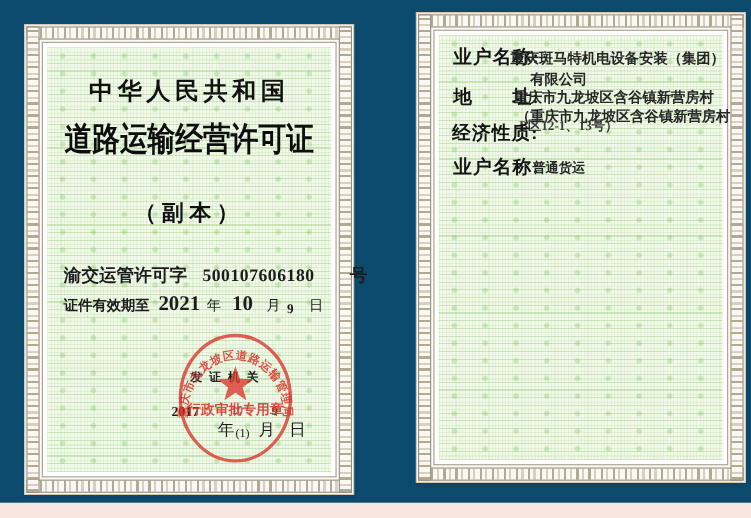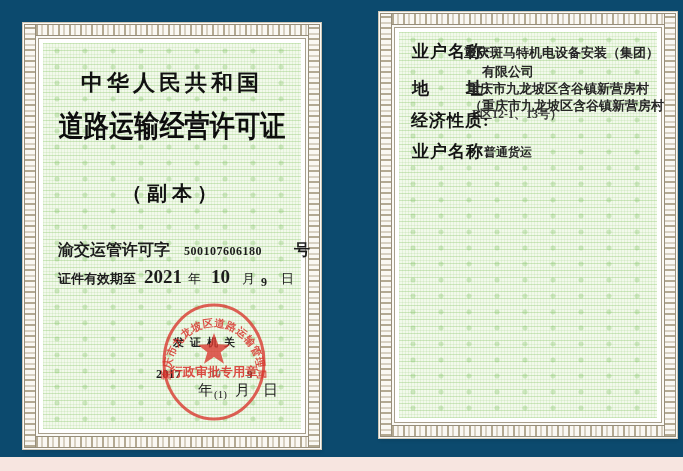--- a/index.html
+++ b/index.html
@@ -62,21 +62,21 @@
     font-size:30px; font-weight:700; color:#0d0d0d;
     transform:scaleX(.84); transform-origin:center;
     white-space:nowrap;
   }
   .subtitle {
     position:absolute; top:158px; left:0; width:100%;
     text-align:center; font-size:20px; font-weight:700; letter-spacing:5px; color:#111;
   }
   .license-row { position:absolute; top:218px; left:36px; white-space:nowrap; }
   .license-label { font-size:16px; font-weight:700; }
-  .license-number { font-size:12px; font-weight:700; margin-left:14px; letter-spacing:.5px; }
+  .license-number { font-size:16px; font-weight:700; margin-left:14px; letter-spacing:.5px; }
   .license-suffix { font-size:16px; font-weight:700; margin-left:32px; }
   .validity-row { position:absolute; top:244px; left:36px; white-space:nowrap; font-size:13px; }
   .validity-label { font-weight:700; }
   .v-num { font-weight:700; font-size:19px; }
   .v-year { margin-left:8px; } .v-u1 { margin-left:6px; }
   .v-month { margin-left:10px; } .v-u2 { margin-left:12px; }
   .v-day { margin-left:6px; font-size:12px; display:inline-block; transform:translateY(3px); }
   .v-u3 { margin-left:14px; }
 
   .issuer-label {

